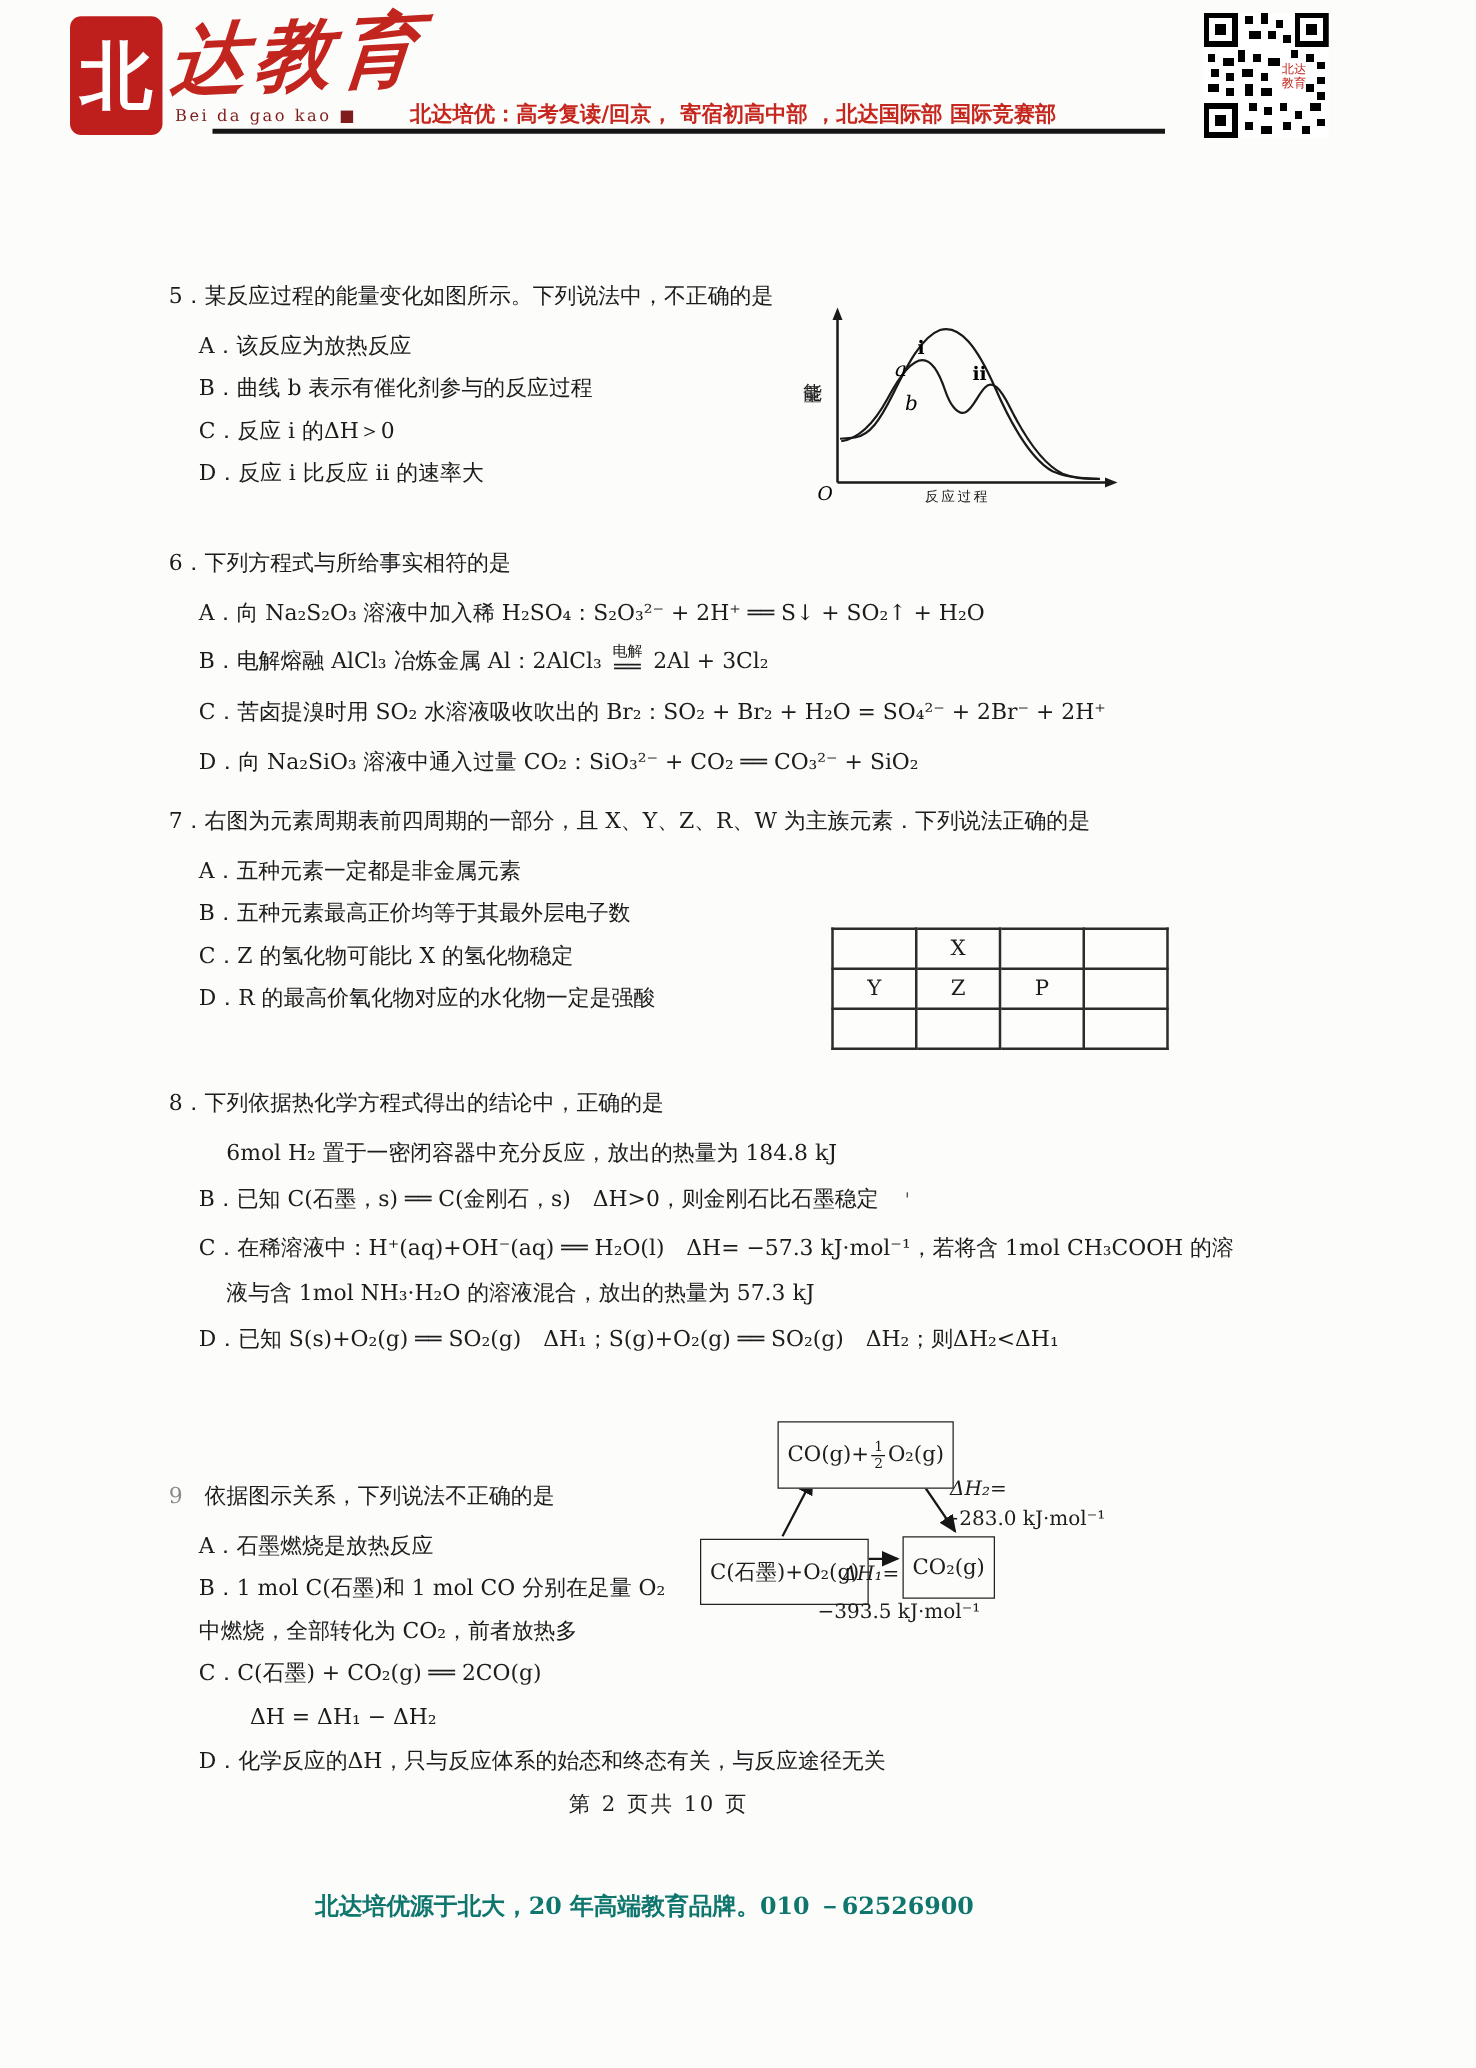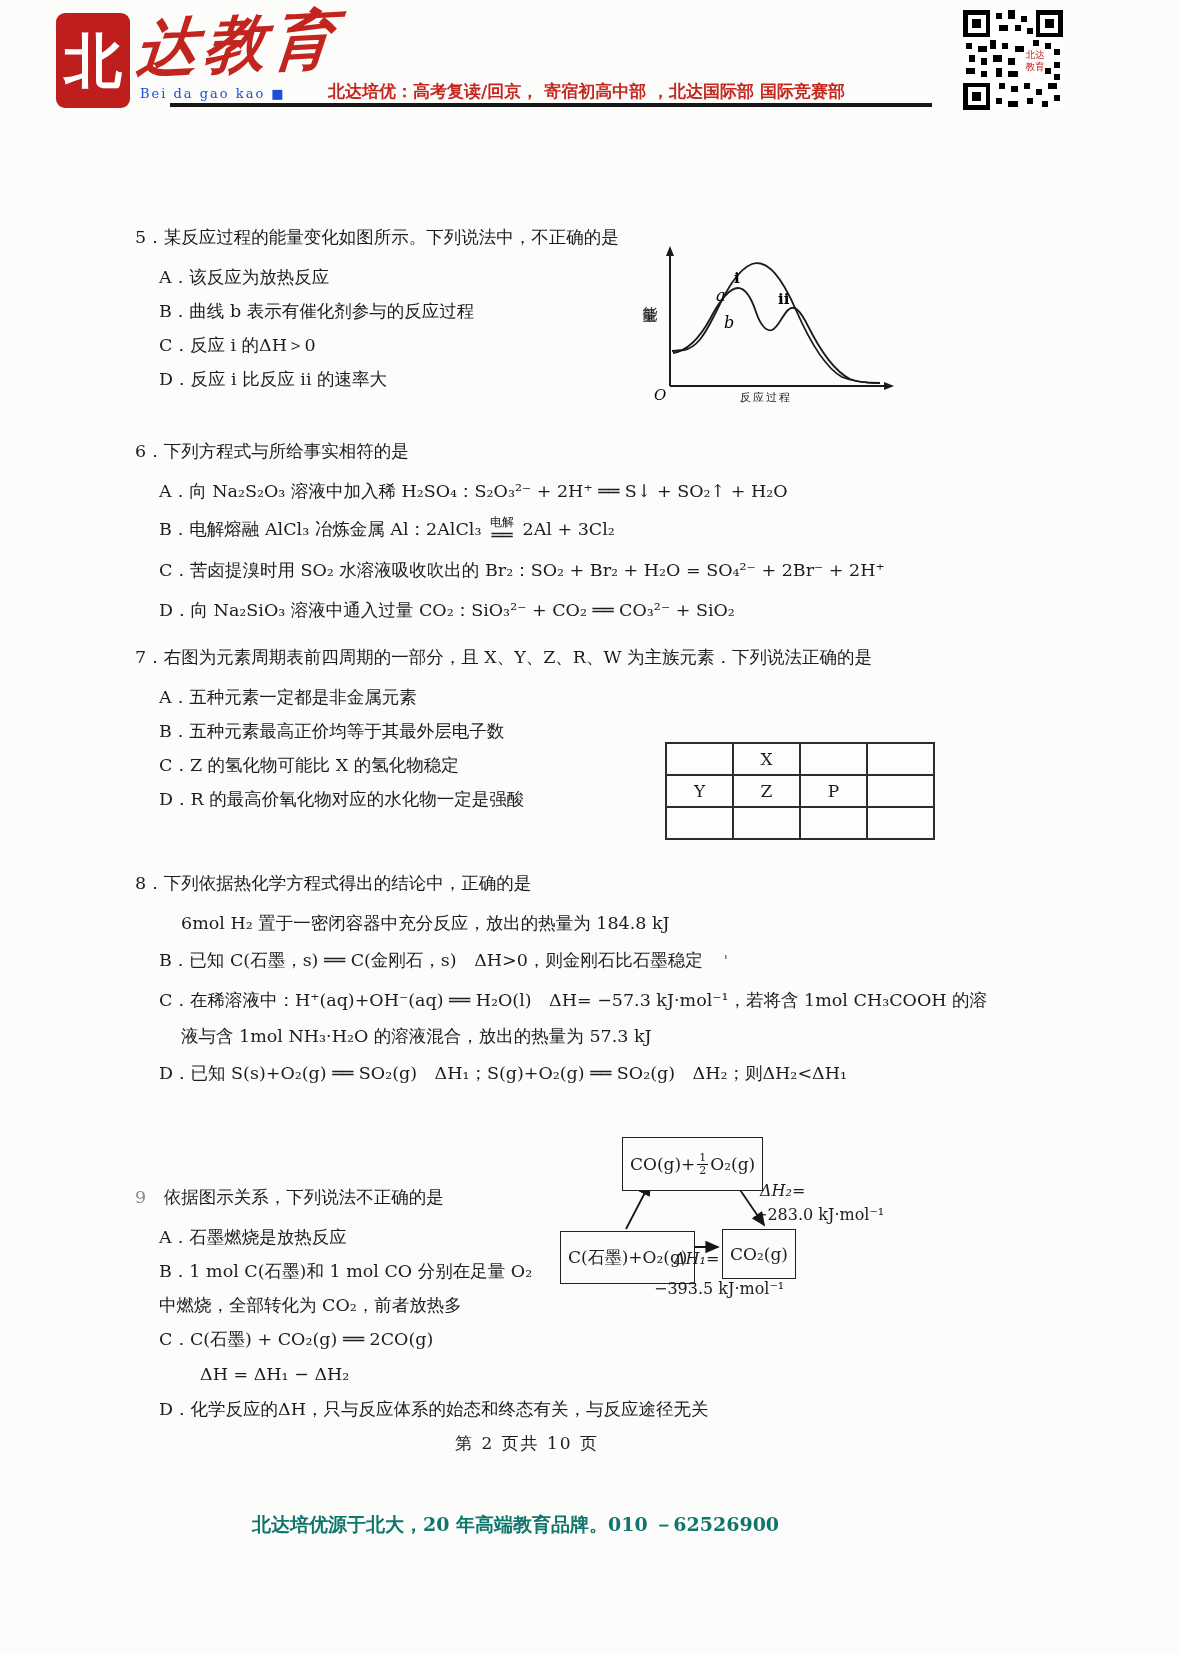--- a/index.html
+++ b/index.html
@@ -15,21 +15,21 @@
     position:absolute; left:56px; top:13px; width:74px; height:95px;
     background:#bf1f1c; border-radius:9px;
     display:flex; align-items:center; justify-content:center;
   }
   .stamp span { color:#fff; font-size:58px; font-weight:bold; line-height:1; }
   .brand-script {
     position:absolute; left:136px; top:2px; color:#c2241e;
     font-size:62px; font-weight:bold; font-style:italic;
     transform:rotate(-3deg) skewX(-8deg); letter-spacing:6px; white-space:nowrap;
   }
-  .brand-sub { position:absolute; left:140px; top:86px; color:#1d4ed8; font-size:13px; letter-spacing:2px; }
+  .brand-sub { position:absolute; left:140px; top:86px; color:#7f1d1d; font-size:13px; letter-spacing:2px; }
   .tagline { position:absolute; left:328px; top:80px; color:#c5271f; font-size:17px; font-weight:600; white-space:nowrap; }
   .hrule { position:absolute; left:170px; top:103px; width:762px; height:4px; background:#161616; }
   .qr { position:absolute; left:963px; top:7px; width:100px; height:106px; }
   
   .q { position:absolute; left:135px; }
   .stem { line-height:30px; margin-bottom:8px; white-space:nowrap; }
   .opt { margin-left:24px; line-height:34px; white-space:nowrap; }
   .cont { margin-left:46px; line-height:34px; white-space:nowrap; }
   .cont2 { margin-left:65px; line-height:36px; white-space:nowrap; }
   .faded { color:#8a8a8a; }

